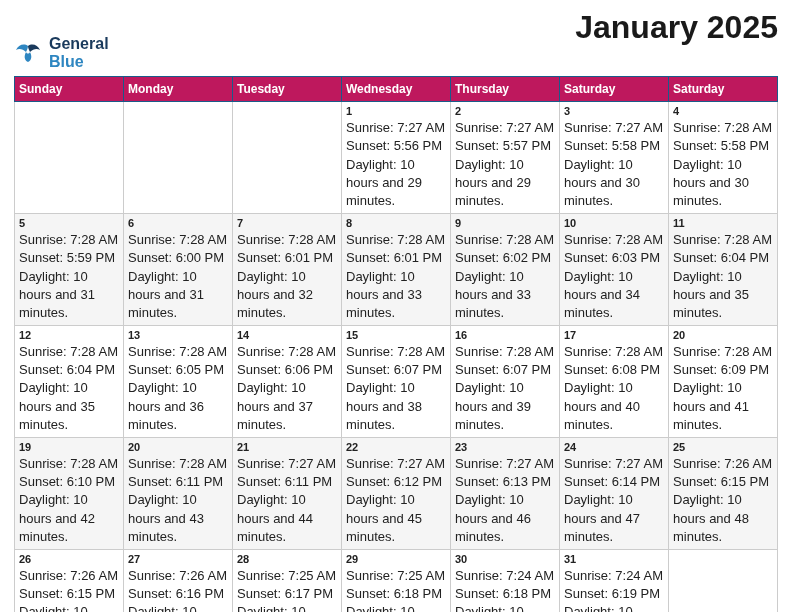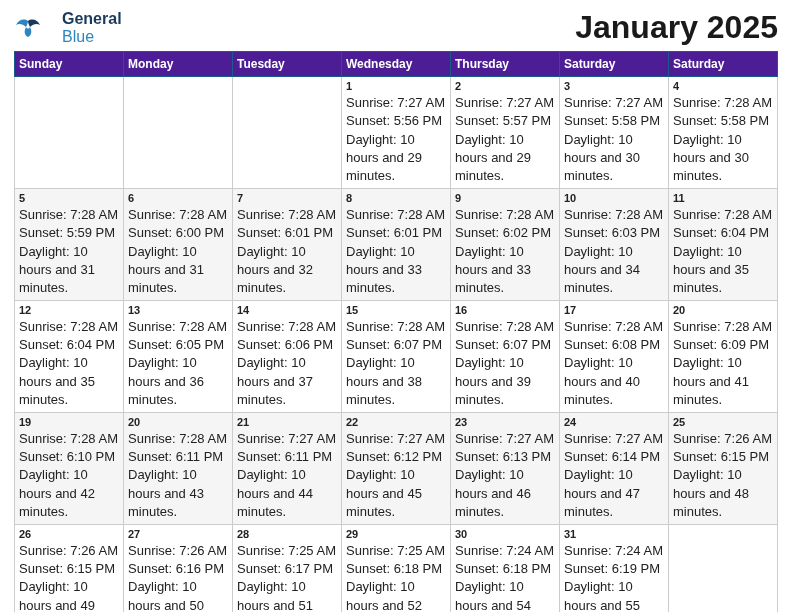--- a/index.html
+++ b/index.html
@@ -19,21 +19,22 @@
     }
     .header {
       display: flex;
       justify-content: space-between;
       align-items: flex-start;
       margin-bottom: 6px;
     }
     .logo {
       display: flex;
       align-items: center;
-      gap: 20px;
+      gap: 7px;
+      margin-top: 25px;
     }
     .logo-bird {
       width: 28px;
       height: 22px;
     }
     .title-block {
       text-align: center;
     }
     .calendar-title {
       font-size: 32px;
@@ -46,21 +47,21 @@
       color: #444;
     }
     .calendar {
       flex: 1;
       border: 1px solid #ccc;
       border-collapse: collapse;
       width: 100%;
       table-layout: fixed;
     }
     .calendar th {
-      background: #4c1d95;
+      background: #be185d;
       color: #fff;
       font-size: 12px;
       font-weight: bold;
       padding: 5px 4px;
       text-align: left;
       border: 1px solid #1a5a8a;
     }
     .calendar td {
       vertical-align: top;
       border: 1px solid #ccc;
@@ -93,21 +94,21 @@
 <div class="page">
   <div class="header">
     <div class="logo">
       <svg class="logo-bird" viewBox="0 0 28 22" xmlns="http://www.w3.org/2000/svg">
         <path d="M14 4 C10 1, 4 3, 2 8 C5 6, 9 7, 12 10 C13 8, 14 6, 14 4Z" fill="#2e86c1"></path>
         <path d="M14 4 C18 1, 24 3, 26 8 C23 6, 19 7, 16 10 C15 8, 14 6, 14 4Z" fill="#1a3a5c"></path>
         <path d="M12 10 C10 14, 10 18, 14 20 C18 18, 18 14, 16 10 C15 12, 13 12, 12 10Z" fill="#2e86c1"></path>
       </svg>
       <div>
         <div style="font-size:16px;font-weight:bold;color:#1a3a5c;line-height:1.1">General</div>
-        <div style="font-size:16px;font-weight:normal;color:#2e86c1;line-height:1.1">Blue</div>
+        <div style="font-size:16px;font-weight:bold;color:#2e86c1;line-height:1.1">Blue</div>
       </div>
     </div>
     <div class="title-block">
       <div class="calendar-title">January 2025</div>
     </div>
   </div>
 
   <table class="calendar">
     <thead>
       <tr>

